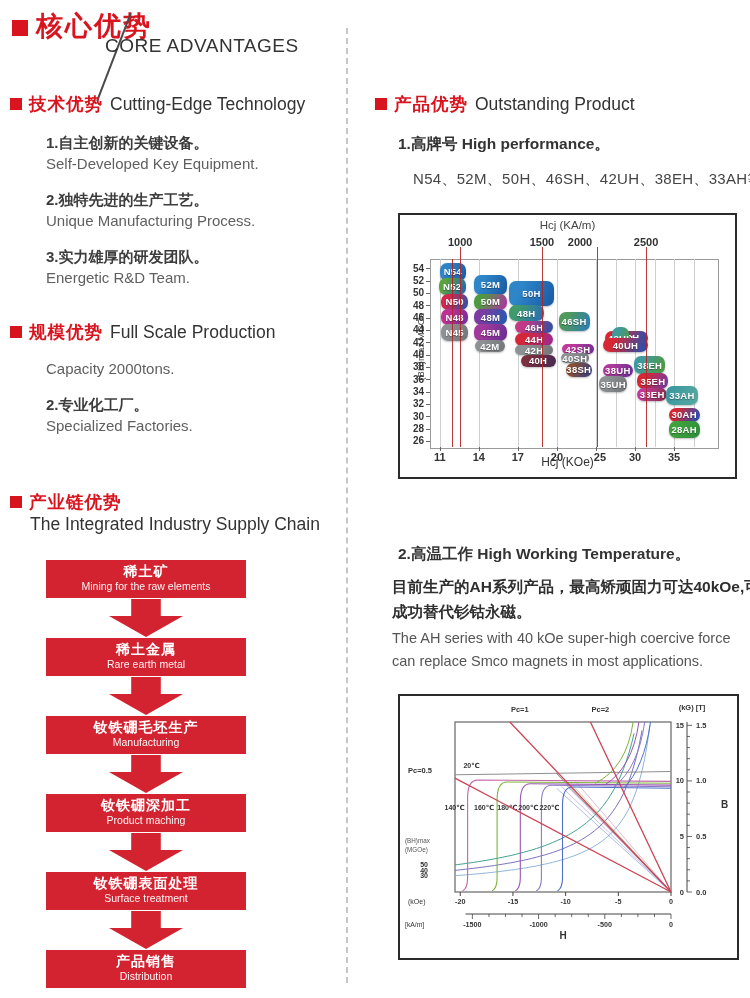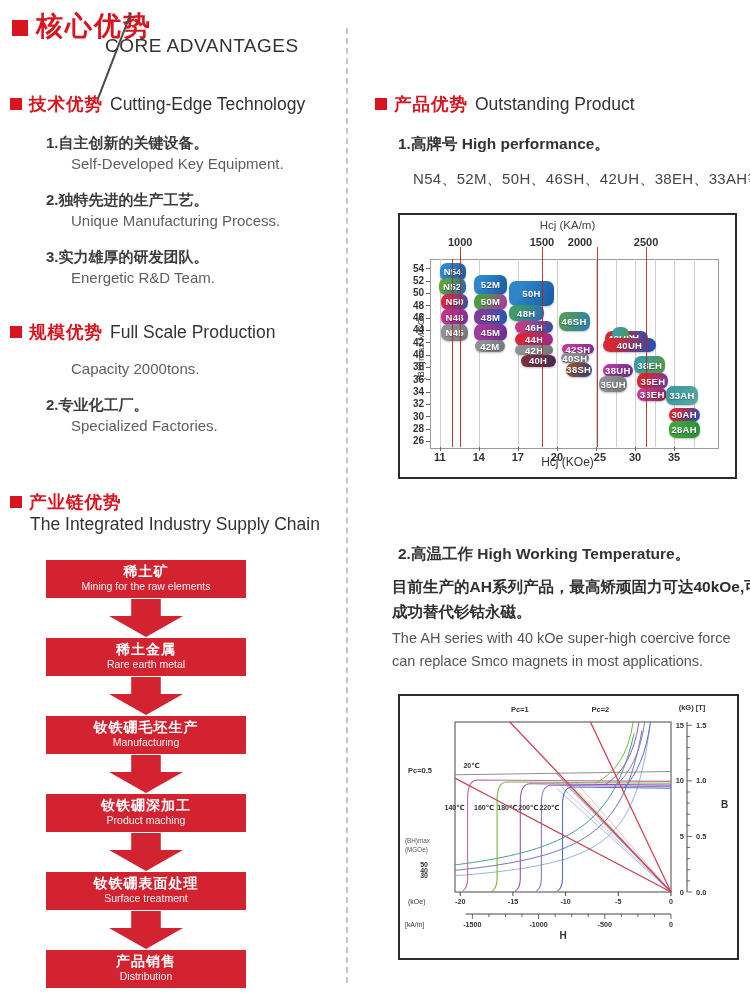--- a/index.html
+++ b/index.html
@@ -13,21 +13,21 @@
   .hdr-en{left:105px;top:35px;font-size:19px;color:#333;letter-spacing:.5px;white-space:nowrap;}
   .divider{left:346px;top:28px;height:955px;width:0;border-left:2px dashed #c6c6c6;}
   
   .sec-h{display:flex;align-items:center;gap:7px;white-space:nowrap;}
   .sec-h .sq{width:12px;height:12px;background:var(--red);flex:0 0 auto;}
   .sec-h .zh{font-size:17.5px;font-weight:bold;color:var(--red);letter-spacing:1px;}
   .sec-h .en{font-size:17.5px;color:#333;}
   .sec3-line2{left:30px;top:514px;font-size:17.5px;color:#333;white-space:nowrap;}
   
   .items .zh{font-size:15px;font-weight:600;color:#3c3c3c;line-height:21px;white-space:nowrap;}
-  .items .en{font-size:15px;color:#5f5f5f;line-height:21px;margin-bottom:15px;white-space:nowrap;margin-left:25px;}
+  .items .en{font-size:15px;color:#5f5f5f;line-height:21px;margin-bottom:15px;white-space:nowrap;}
   
   #flow{left:46px;top:560px;width:200px;}
   .flow-box{height:38px;background:var(--flowred);color:#fff;text-align:center;}
   .flow-box .zh{font-size:14px;font-weight:bold;line-height:17px;padding-top:3px;letter-spacing:1px;}
   .flow-box .en{font-size:10.5px;line-height:13px;opacity:.95;}
   .flow-arrow{width:74px;height:38px;margin:1px auto;background:var(--flowred);
     clip-path:polygon(30% 0,70% 0,70% 45%,100% 45%,50% 100%,0 45%,30% 45%);}
   
   .r-title{font-size:15.5px;font-weight:600;color:#333;white-space:nowrap;}
   .grades{left:413px;top:170px;font-size:15px;color:#454545;letter-spacing:.3px;white-space:nowrap;}
@@ -220,21 +220,21 @@
     <div class="blk" style="left: 115.3px; top: 105.6px; width: 37.7px; height: 12.9px; background: linear-gradient(115deg, rgb(194, 58, 134) 25%, rgb(58, 79, 160) 90%);">46H</div>
     <div class="blk" style="left: 115.3px; top: 118px; width: 37.7px; height: 12.9px; background: linear-gradient(115deg, rgb(213, 39, 58) 25%, rgb(160, 42, 138) 90%);">44H</div>
     <div class="blk" style="left: 115.3px; top: 130.3px; width: 37.7px; height: 9.9px; background: linear-gradient(115deg, rgb(141, 145, 148) 25%, rgb(117, 121, 124) 90%);">42H</div>
     <div class="blk" style="left: 120.5px; top: 139.5px; width: 35.1px; height: 12.9px; background: linear-gradient(115deg, rgb(122, 47, 63) 25%, rgb(74, 42, 82) 90%);">40H</div>
     <div class="blk" style="left: 158.5px; top: 97px; width: 31.2px; height: 18.5px; background: linear-gradient(115deg, rgb(79, 154, 92) 25%, rgb(47, 127, 174) 90%);">46SH</div>
     <div class="blk" style="left: 162.4px; top: 116.1px; width: 43px; height: 13.6px; background: linear-gradient(115deg, rgb(213, 39, 52) 25%, rgb(43, 79, 174) 90%); margin-left: 43px;">44SH</div>
     <div class="blk" style="left: 162.4px; top: 129.1px; width: 31.2px; height: 9.9px; background: linear-gradient(115deg, rgb(192, 58, 154) 25%, rgb(122, 47, 148) 90%);">42SH</div>
     <div class="blk" style="left: 160.8px; top: 138.3px; width: 28.1px; height: 9.9px; background: linear-gradient(115deg, rgb(141, 145, 148) 25%, rgb(117, 121, 124) 90%);">40SH</div>
     <div class="blk" style="left: 165.5px; top: 147.6px; width: 26.6px; height: 14.2px; background: linear-gradient(115deg, rgb(138, 79, 53) 25%, rgb(58, 63, 122) 90%);">38SH</div>
     <div class="blk" style="left: 199.1px; top: 112.4px; width: 17px; height: 21.6px; background: linear-gradient(115deg, rgb(63, 154, 160) 25%, rgb(79, 154, 65) 90%); margin-left: 13px;">42UH</div>
-    <div class="blk" style="left: 203px; top: 123px; width: 53px; height: 14.2px; background: linear-gradient(115deg, rgb(213, 39, 52) 25%, rgb(43, 79, 174) 90%);">40UH</div>
+    <div class="blk" style="left: 203px; top: 123px; width: 45px; height: 14.2px; background: linear-gradient(115deg, rgb(213, 39, 52) 25%, rgb(43, 79, 174) 90%);">40UH</div>
     <div class="blk" style="left: 203px; top: 148.8px; width: 29.7px; height: 12.9px; background: linear-gradient(115deg, rgb(176, 58, 154) 25%, rgb(111, 47, 148) 90%);">38UH</div>
     <div class="blk" style="left: 199.1px; top: 161.1px; width: 28.1px; height: 16px; background: linear-gradient(115deg, rgb(141, 145, 148) 25%, rgb(117, 121, 124) 90%); text-align: right;">35UH</div>
     <div class="blk" style="left: 234.2px; top: 141.4px; width: 31.2px; height: 17.3px; background: linear-gradient(115deg, rgb(63, 154, 160) 25%, rgb(79, 154, 65) 90%);">38EH</div>
     <div class="blk" style="left: 237.3px; top: 158px; width: 31.2px; height: 16px; background: linear-gradient(115deg, rgb(213, 39, 52) 25%, rgb(122, 58, 158) 90%);">35EH</div>
     <div class="blk" style="left: 237.3px; top: 173.4px; width: 29.7px; height: 12.9px; background: linear-gradient(115deg, rgb(192, 58, 154) 25%, rgb(138, 47, 79) 90%);">33EH</div>
     <div class="blk" style="left: 265.5px; top: 171px; width: 32.8px; height: 18.5px; background: linear-gradient(115deg, rgb(63, 154, 160) 25%, rgb(86, 168, 160) 90%);">33AH</div>
     <div class="blk" style="left: 268.6px; top: 192.6px; width: 31.2px; height: 14.2px; background: linear-gradient(115deg, rgb(213, 39, 52) 25%, rgb(43, 79, 174) 90%);">30AH</div>
     <div class="blk" style="left: 268.6px; top: 206.1px; width: 31.2px; height: 17.3px; background: linear-gradient(115deg, rgb(63, 162, 60) 25%, rgb(47, 143, 58) 90%);">28AH</div>
     <div class="c1-red abs" style="left: 51.5px; top: 44px; height: 188px;"></div>
     <div class="c1-red abs" style="left: 60.2px; top: 32px; height: 200px;"></div>

